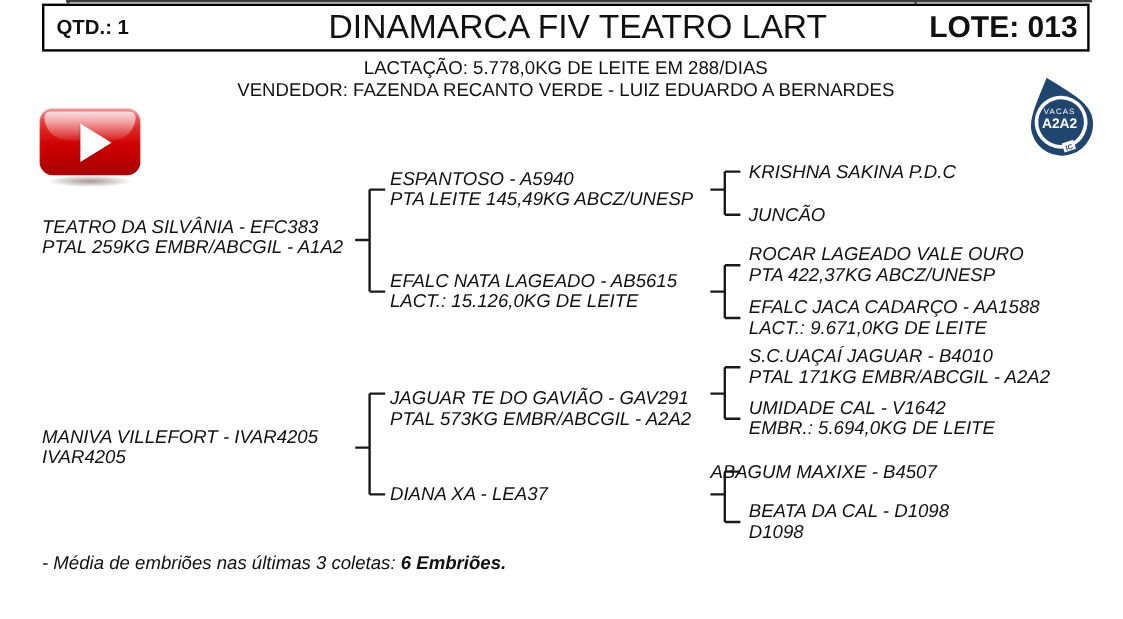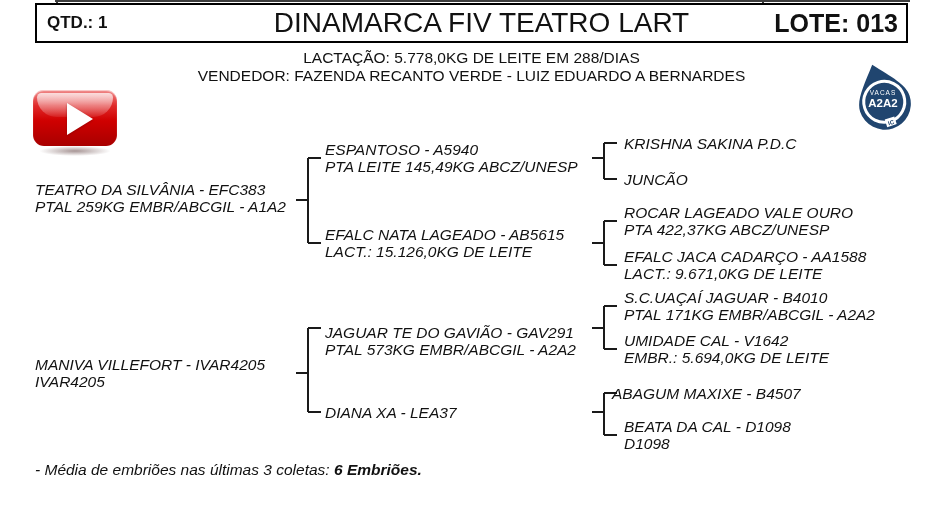--- a/index.html
+++ b/index.html
@@ -161,21 +161,21 @@
   <div>LACT.: 9.671,0KG DE LEITE</div>
 </div>
 <div class="pnode" style="left:624px; top:289px;">
   <div>S.C.UAÇAÍ JAGUAR - B4010</div>
   <div>PTAL 171KG EMBR/ABCGIL - A2A2</div>
 </div>
 <div class="pnode" style="left:624px; top:332px;">
   <div>UMIDADE CAL - V1642</div>
   <div>EMBR.: 5.694,0KG DE LEITE</div>
 </div>
-<div class="pnode" style="left:612px; top:385px;">
+<div class="pnode" style="left:592px; top:385px;">
   <div>ABAGUM MAXIXE - B4507</div>
 </div>
 <div class="pnode" style="left:624px; top:418px;">
   <div>BEATA DA CAL - D1098</div>
   <div>D1098</div>
 </div>
 
 <div class="note">
   <span>- Média de embriões nas últimas 3 coletas: </span><span class="bold">6 Embriões.</span>
 </div>

